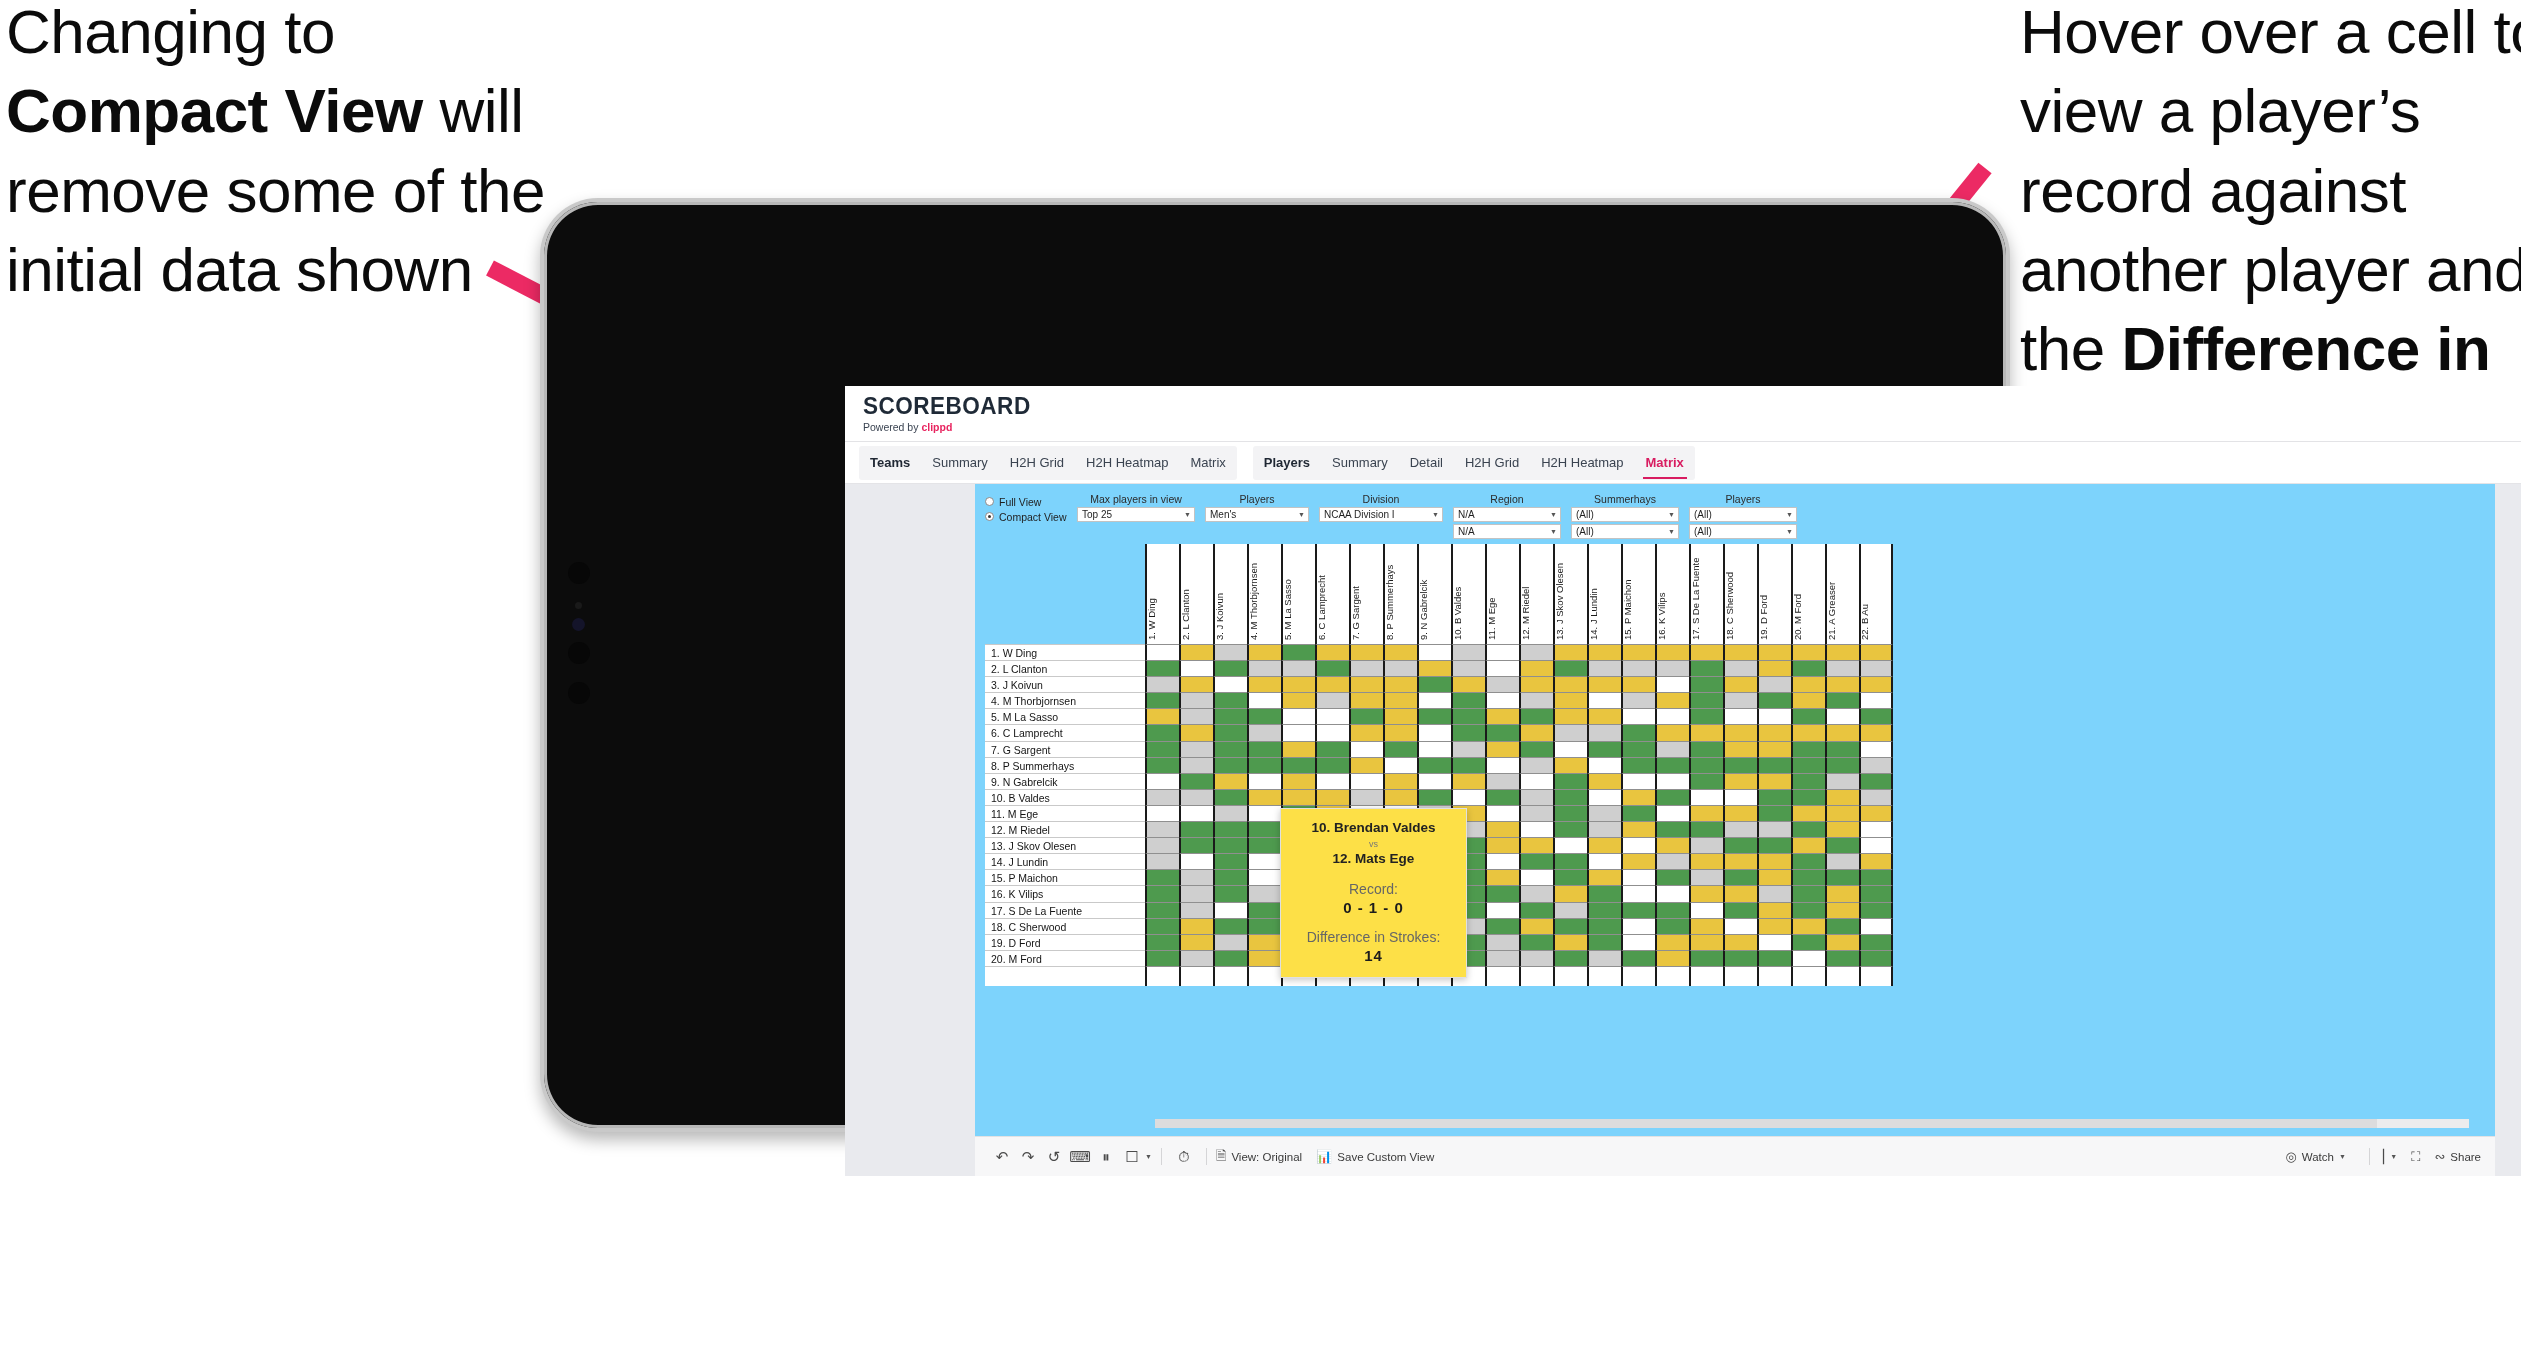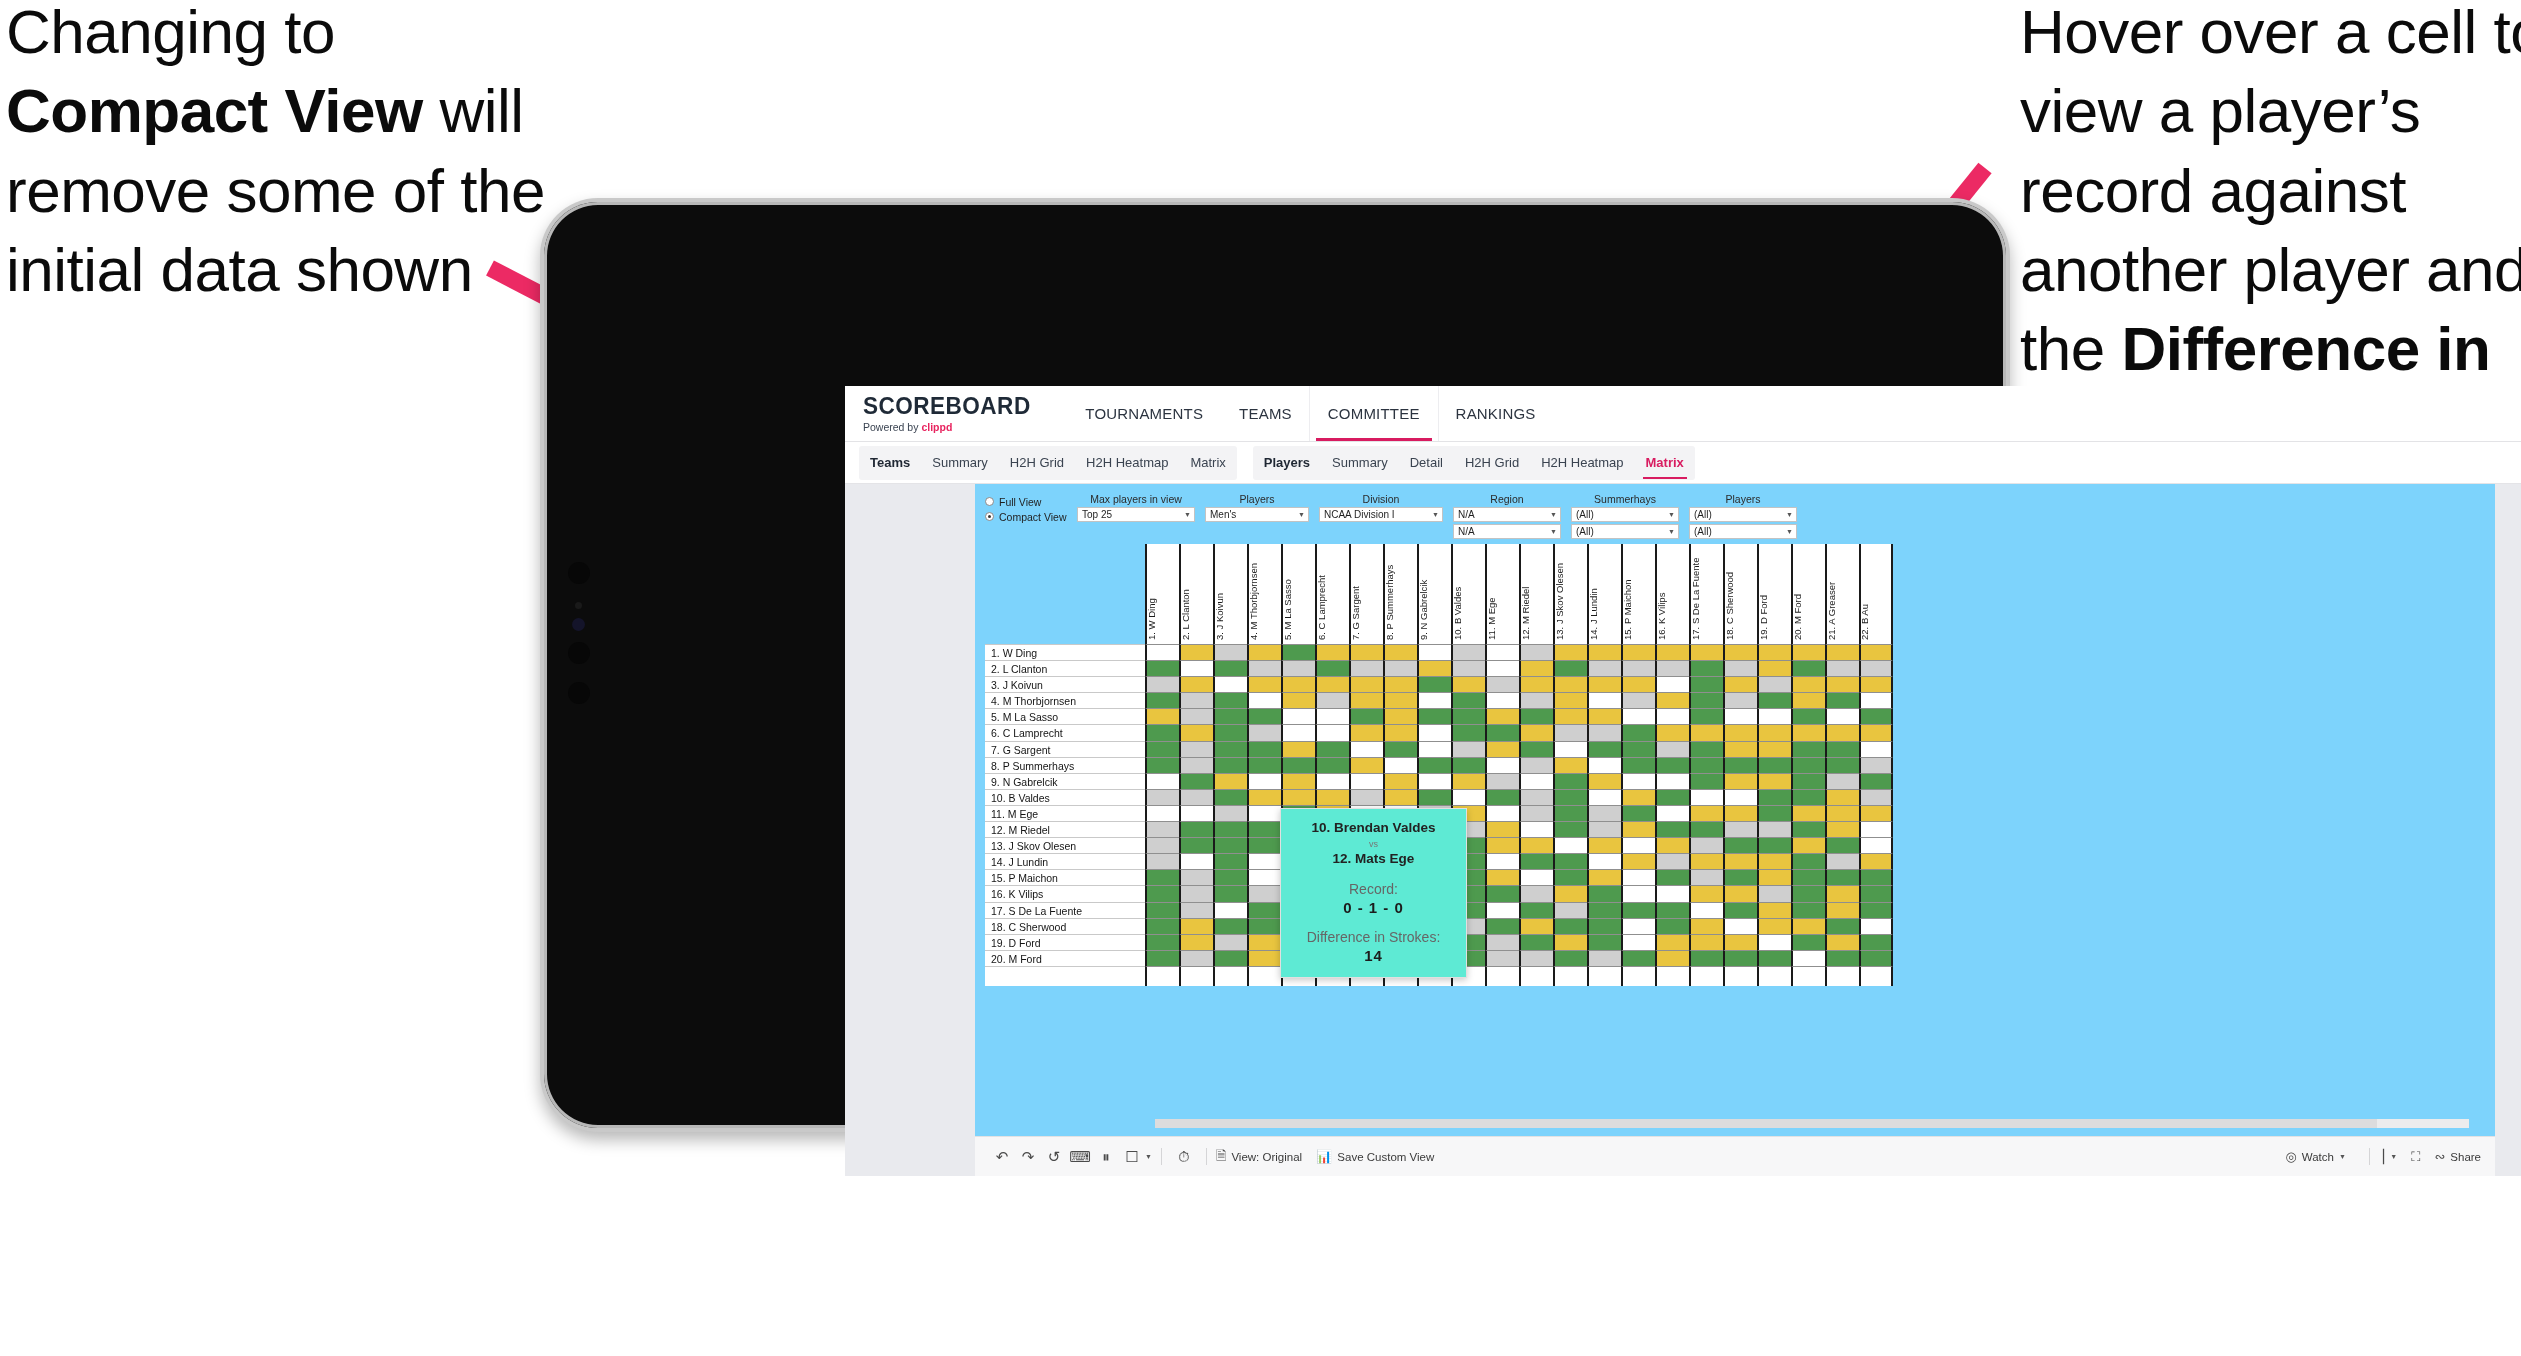--- a/index.html
+++ b/index.html
@@ -182,21 +182,21 @@
 
   #hscroll {
     position:absolute; left:170px; right:20px; bottom:-2px; height:9px;
     background:#ececed;
   }
   #hscroll-thumb { position:absolute; left:0; top:0; width:93%; height:9px; background:#dcdcdd; }
 
   
   #tooltip {
     position:absolute; left:1280px; top:808px; width:187px; height:170px;
-    background:#5eead4; border:1px solid #e0e0e0;
+    background:#fde047; border:1px solid #e0e0e0;
     box-shadow: 0 2px 7px rgba(0,0,0,.22);
     text-align:center; padding-top:11px; z-index:30;
   }
   #tooltip .tt-name { font-size:13.5px; font-weight:700; color:#222; line-height:1.25; }
   #tooltip .tt-vs { font-size:9px; color:#777; margin:2px 0 2px; }
   #tooltip .tt-sec { font-size:14px; color:#666; margin-top:13px; }
   #tooltip .tt-val { font-size:15px; font-weight:700; color:#1c1c1c; margin-top:2px; letter-spacing:1px; }
 
   
   #bottombar {
@@ -241,26 +241,20 @@
     </div>
   </div>
 
   <div id="browser">
 
     <div id="topbar">
       <div id="logo-wrap">
         <div id="logo-main">SCOREBOARD</div>
         <div id="logo-sub"><span>Powered by </span><span class="pink">clippd</span></div>
       </div>
-      <div id="nav-tabs" style="display:flex;align-items:stretch;height:100%;">
-          <div class="navtab"><span>TOURNAMENTS</span></div>
-          <div class="navtab"><span>TEAMS</span></div>
-          <div class="navtab active"><span>COMMITTEE</span></div>
-          <div class="navtab"><span>RANKINGS</span></div>
-        </div>
     </div>
 
     <div id="subbar">
       <div class="subgroup" id="subgroup-teams">
           <div class="subtab head">Teams</div>
           <div class="subtab">Summary</div>
           <div class="subtab">H2H Grid</div>
           <div class="subtab">H2H Heatmap</div>
           <div class="subtab">Matrix</div>
         </div>

